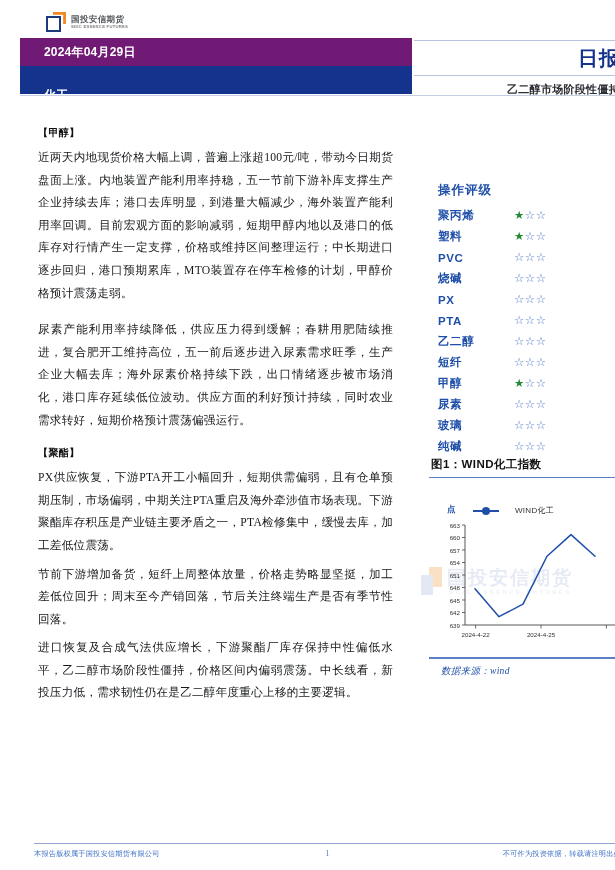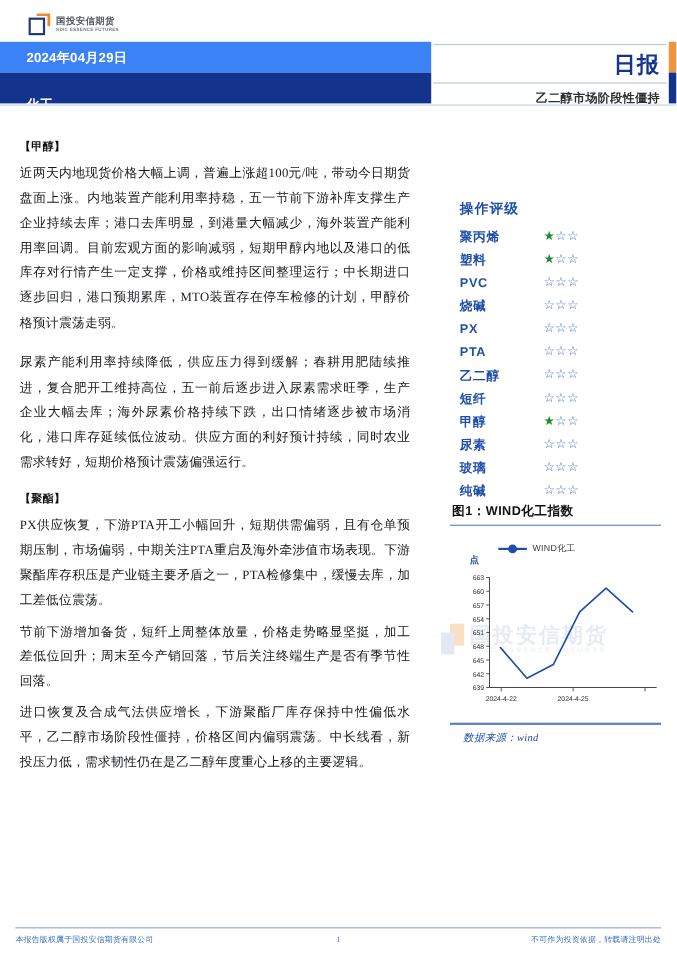--- a/index.html
+++ b/index.html
@@ -3,33 +3,33 @@
 <meta charset="utf-8">
 <style>
   html,body{margin:0;padding:0;}
   body{
     width:615px;height:870px;
     background:#ffffff;
     font-family:"Liberation Serif","DejaVu Serif",serif;
     position:relative;
     overflow:hidden;
   }
-  .page{position:relative;width:570px;height:870px;}
+  .page{position:relative;width:570px;height:870px;margin-left:20px;}
 
   
   .logo-area{position:absolute;left:26px;top:10px;height:24px;display:flex;align-items:center;gap:5px;}
   .logo-mark{position:relative;width:20px;height:20px;}
   .logo-mark .sq-o{position:absolute;left:7px;top:0;width:13px;height:12px;background:#f08a24;
       clip-path:polygon(0 0,100% 0,100% 100%,78% 100%,78% 22%,0 22%);}
   .logo-mark .sq-b{position:absolute;left:0;top:4px;width:15px;height:16px;border:2.5px solid #1d3a7a;box-sizing:border-box;}
   .logo-txt{display:flex;flex-direction:column;line-height:1;}
   .logo-cn{font-family:"Liberation Sans",sans-serif;font-size:8.5px;font-weight:bold;color:#55585c;letter-spacing:.4px;}
   .logo-en{font-family:"Liberation Sans",sans-serif;font-size:4.2px;font-weight:bold;color:#7a7d82;letter-spacing:.25px;margin-top:1.5px;}
 
-  .bar-orange{position:absolute;left:0;top:38px;width:392px;height:28px;background:#3b82f6;text-align:right;}
+  .bar-orange{position:absolute;left:0;top:38px;width:392px;height:28px;background:#701a75;text-align:right;}
   .bar-orange .t{position:absolute;left:24px;top:6px;font-family:"Liberation Sans",sans-serif;
       font-size:12px;font-weight:bold;color:#ffffff;letter-spacing:.2px;}
   .bar-blue{position:absolute;left:0;top:66px;width:392px;height:28px;background:#13338c;}
   .bar-blue .t{position:absolute;left:24px;top:21px;font-family:"Liberation Sans",sans-serif;
       font-size:12px;font-weight:bold;color:#ffffff;letter-spacing:.2px;}
   .bar-tail-o{position:absolute;left:608px;top:38px;width:7px;height:28px;background:#f2933d;}
   .bar-tail-b{position:absolute;left:608px;top:66px;width:7px;height:28px;background:#13338c;}
 
   .hdr-right{position:absolute;left:394px;top:40px;width:212px;}
   .hdr-right .rule{height:1.2px;background:#b9c3dd;}
@@ -58,21 +58,21 @@
   .rstars{font-size:11.5px;letter-spacing:.5px;line-height:1;}
   .star-on{color:#1f8a2f;}
   .star-off{color:#3e6fc4;}
 
   
   .figbox{position:absolute;left:409px;top:457px;width:192px;}
   .fig-title{font-family:"Liberation Sans",sans-serif;font-size:11.5px;font-weight:bold;color:#111;
       letter-spacing:.4px;margin:0 0 5px 2px;}
   .fig-rule{height:1.3px;background:#5b7ec4;margin-bottom:7px;}
   .fig-canvas{position:relative;width:192px;height:168px;}
-  .legend{position:absolute;left:44px;top:8px;display:flex;align-items:center;gap:5px;}
+  .legend{position:absolute;left:44px;top:20px;display:flex;align-items:center;gap:16px;}
   .legend-line{width:26px;height:1.6px;background:#1f4fa8;position:relative;}
   .legend-dot{position:absolute;left:9px;top:-3.2px;width:8px;height:8px;border-radius:50%;background:#1f4fa8;}
   .legend-lbl{font-family:"Liberation Sans",sans-serif;font-size:8px;color:#333;letter-spacing:.3px;}
   .yunit{position:absolute;left:18px;top:19px;font-family:"Liberation Sans",sans-serif;font-size:8.5px;
       font-weight:bold;color:#1f4fa8;}
   .wm{position:absolute;left:-14px;top:78px;width:200px;height:46px;opacity:.5;pointer-events:none;}
   .wm-sq-o{position:absolute;left:14px;top:4px;width:13px;height:20px;background:#f6c58a;}
   .wm-sq-b{position:absolute;left:6px;top:12px;width:12px;height:20px;background:#c8d3ea;}
   .wm-cn{position:absolute;left:32px;top:2px;font-family:"Liberation Sans",sans-serif;font-size:19px;
       font-weight:bold;color:#cdd7ea;letter-spacing:2px;}

